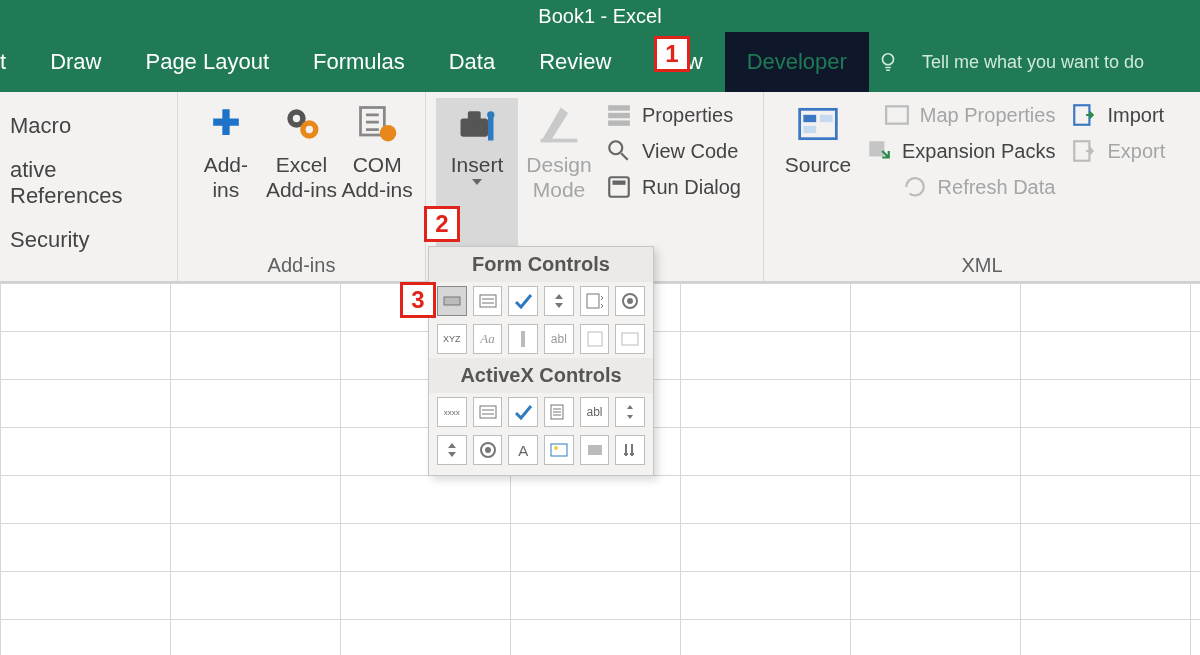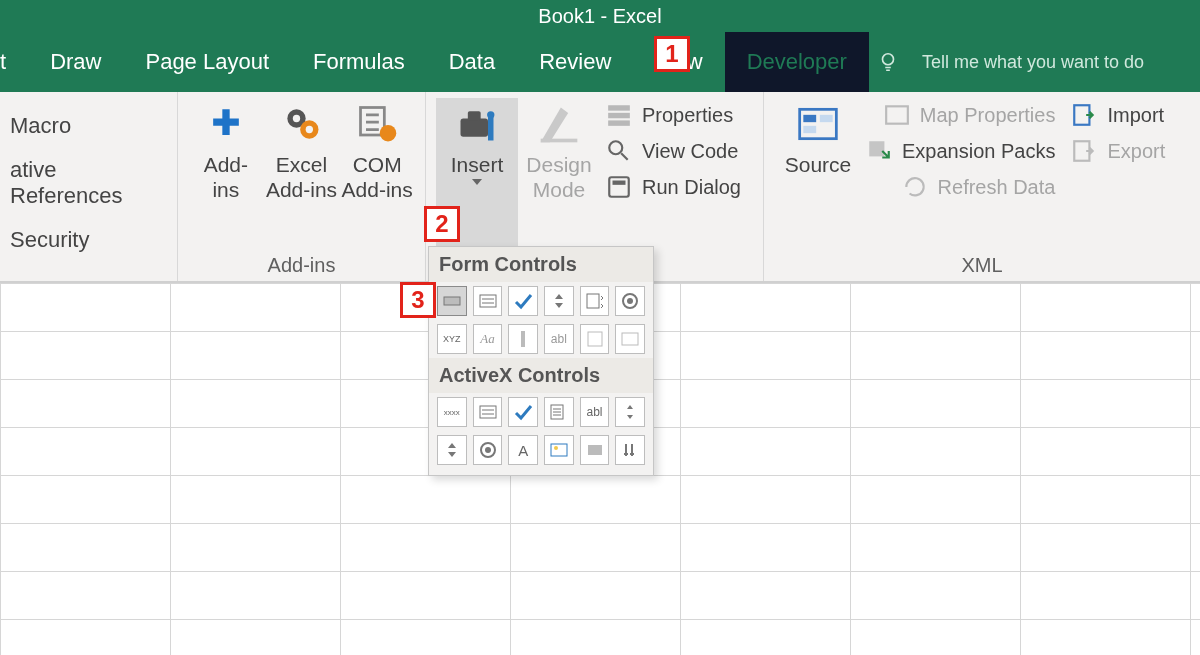--- a/index.html
+++ b/index.html
@@ -163,20 +163,21 @@
     box-shadow: 4px 4px 8px rgba(0,0,0,.15);
     z-index: 50;
     padding-bottom: 6px;
   }
   .dd-header {
     font-weight: 600;
     font-size: 20px;
     color: #555;
     padding: 6px 10px;
     background: #eceae6;
+    text-align: center;
   }
   .dd-row {
     display: flex;
     gap: 6px;
     padding: 4px 8px;
   }
   .dd-item {
     width: 30px; height: 30px;
     border: 1px solid #bdbdbd;
     background: #fff;

